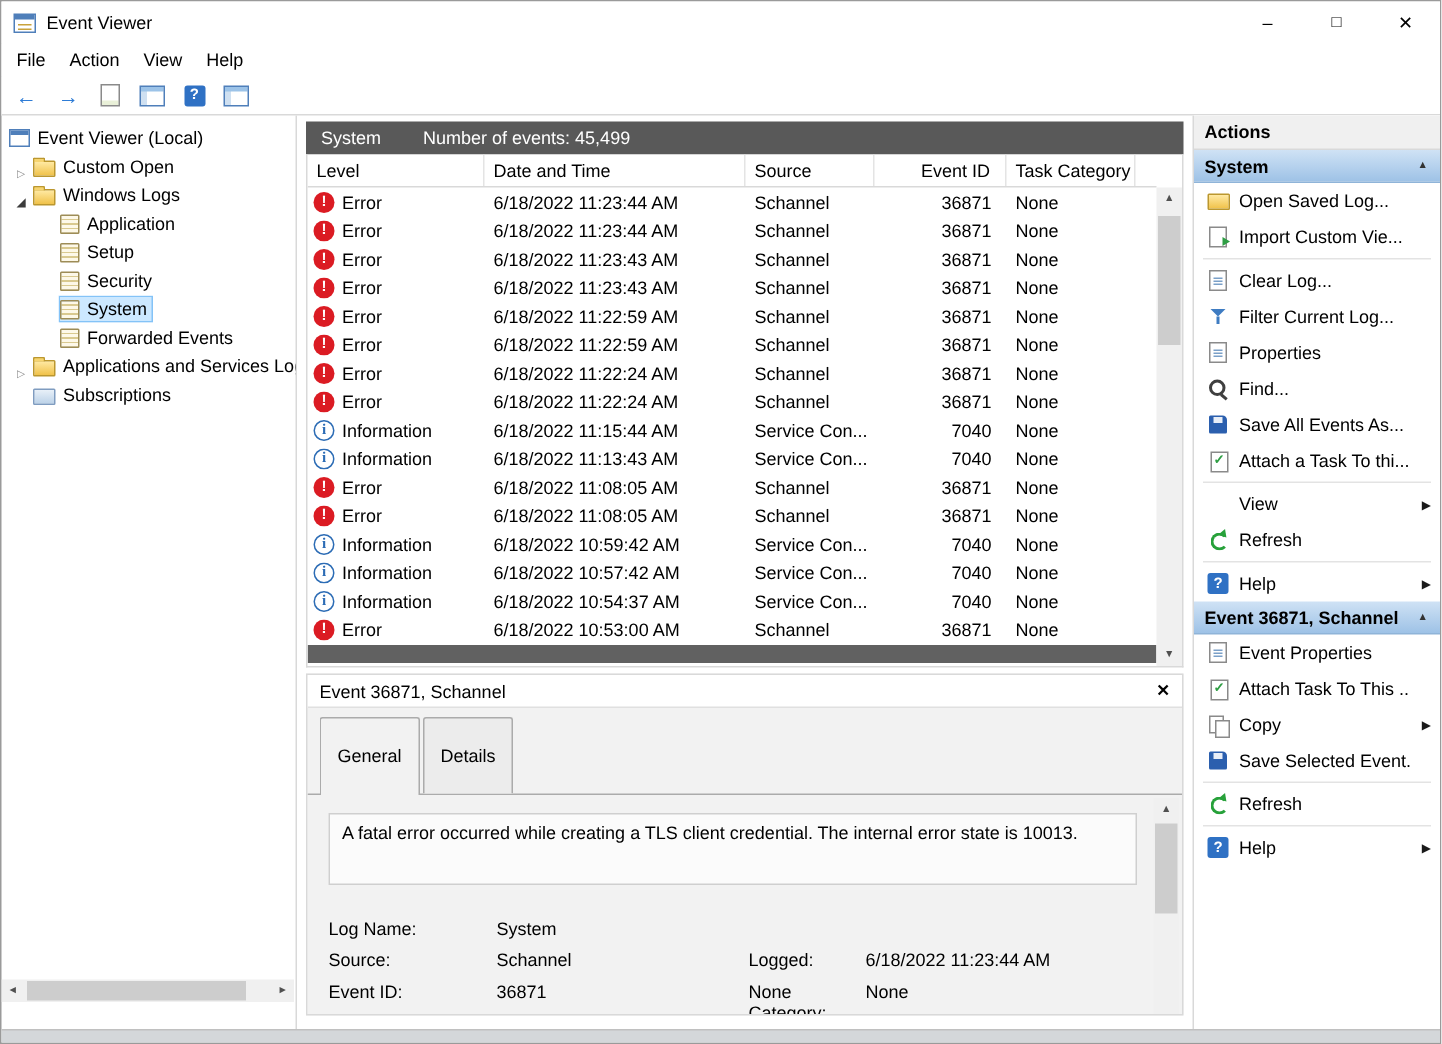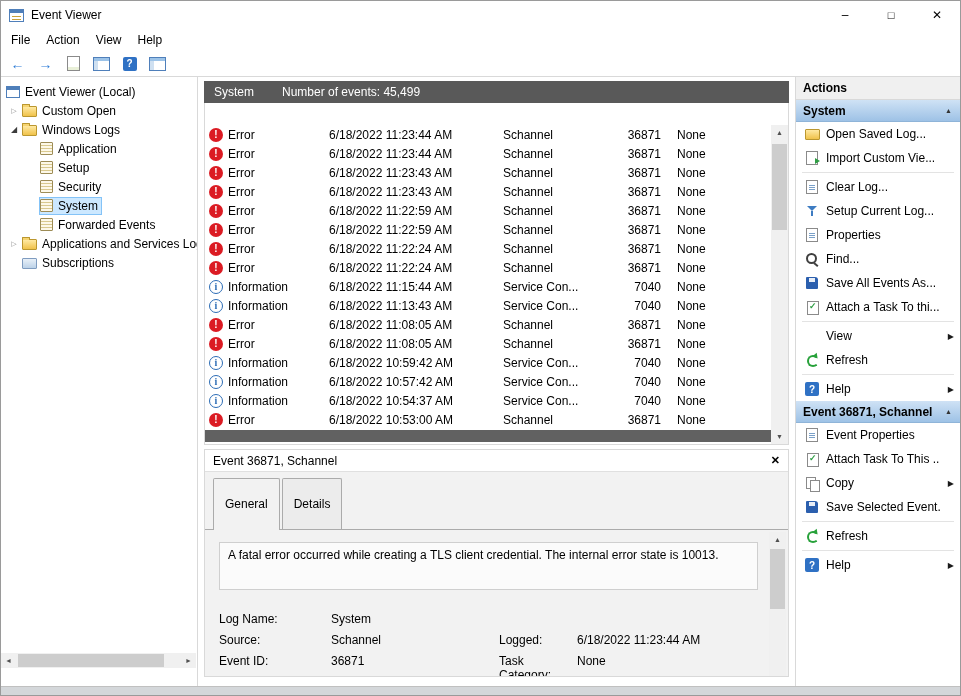--- a/index.html
+++ b/index.html
@@ -26,21 +26,21 @@
 .tbtn.back-icon,.tbtn.forward-icon{color:#2e7cd6;font-weight:bold;font-size:14px}
 .tbtn.export-icon::before{content:"";width:11px;height:13px;background:#fff;border:1px solid #8a8a8a;box-shadow:inset 0 -3px 0 #e9f0d8}
 .tbtn.console-tree-icon::before,.tbtn.action-pane-icon::before{content:"";width:15px;height:12px;border:1px solid #4f7fba;background:linear-gradient(90deg,#cfe0f1 0 4px,#fff 4px);box-shadow:inset 0 3px 0 #9cc3e8}
 .tbtn.help-toolbar-icon .tglyph{width:14px;height:14px;background:#2f71c4;color:#fff;border-radius:2px;font-size:10px;font-weight:bold;display:flex;align-items:center;justify-content:center}
 
 
 .main{flex:1;display:flex;min-height:0}
 
 
 .tree-panel{width:197px;border-right:1px solid #d9d9d9;position:relative;padding-top:5px;flex:none;overflow:hidden}
-.tree-item{height:19px;display:flex;align-items:center;white-space:nowrap;overflow:hidden}
+.tree-item{height:19px;display:flex;align-items:flex-end;white-space:nowrap;overflow:hidden}
 .lvl-0{padding-left:4px}
 .lvl-1{padding-left:6px}
 .lvl-2{padding-left:24px}
 .arrow{width:14px;flex:none;text-align:center;font-size:7px;color:#8a8a8a;visibility:hidden}
 .arrow.collapsed{visibility:visible}
 .arrow.collapsed::before{content:"▷"}
 .arrow.expanded{visibility:visible;color:#3c3c3c;font-size:8px}
 .arrow.expanded::before{content:"◢"}
 .node{display:flex;align-items:center;height:18px;padding:0 4px 0 1px}
 .node.selected{background:#cce8ff;box-shadow:inset 0 0 0 1px #84c3f7}
@@ -268,20 +268,27 @@
       </div>
     </div>
 
     <div class="center-panel">
       <div class="log-header">
         <span class="log-name">System</span>
         <span>Number of events: 45,499</span>
       </div>
 
       <div class="table-wrap">
+        <div class="thead">
+          <span class="hcell c-level">Level</span>
+          <span class="hcell c-date">Date and Time</span>
+          <span class="hcell c-source">Source</span>
+          <span class="hcell c-eventid">Event ID</span>
+          <span class="hcell c-task">Task Category</span>
+        </div>
         <div class="tbody">
 
         <div class="trow">
               <span class="cell c-level">
                 <span class="licon error-icon"></span>
                 <span>Error</span>
               </span>
               <span class="cell c-date">6/18/2022 11:23:44 AM</span>
               <span class="cell c-source">Schannel</span>
               <span class="cell c-eventid">36871</span>
@@ -469,21 +476,21 @@
               </div>
               <div class="frow">
                 <span class="flabel f1">Source:</span>
                 <span class="fvalue f2">Schannel</span>
                 <span class="flabel f3">Logged:</span>
                 <span class="fvalue f4">6/18/2022 11:23:44 AM</span>
               </div>
               <div class="frow">
                 <span class="flabel f1">Event ID:</span>
                 <span class="fvalue f2">36871</span>
-                <span class="flabel f3">Task Category:</span>
+                <span class="flabel f3">None Category:</span>
                 <span class="fvalue f4">None</span>
               </div>
               <div class="frow">
                 <span class="flabel f1">Level:</span>
                 <span class="fvalue f2">Error</span>
                 <span class="flabel f3">Keywords:</span>
                 <span class="fvalue f4"></span>
               </div>
             </div>
           <div class="vscroll detail-scroll" style="position:absolute;top:2px;bottom:2px;right:2px;">
@@ -521,21 +528,21 @@
             <span class="albl"></span>
 
           </div>
           <div class="arow item">
             <span class="aicon clear-log-icon"></span>
             <span class="albl">Clear Log...</span>
             <span class="aarrow"></span>
           </div>
           <div class="arow item">
             <span class="aicon filter-icon"></span>
-            <span class="albl">Setup Current Log...</span>
+            <span class="albl">Filter Current Log...</span>
             <span class="aarrow"></span>
           </div>
           <div class="arow item">
             <span class="aicon properties-icon"></span>
             <span class="albl">Properties</span>
             <span class="aarrow"></span>
           </div>
           <div class="arow item">
             <span class="aicon find-icon"></span>
             <span class="albl">Find...</span>

